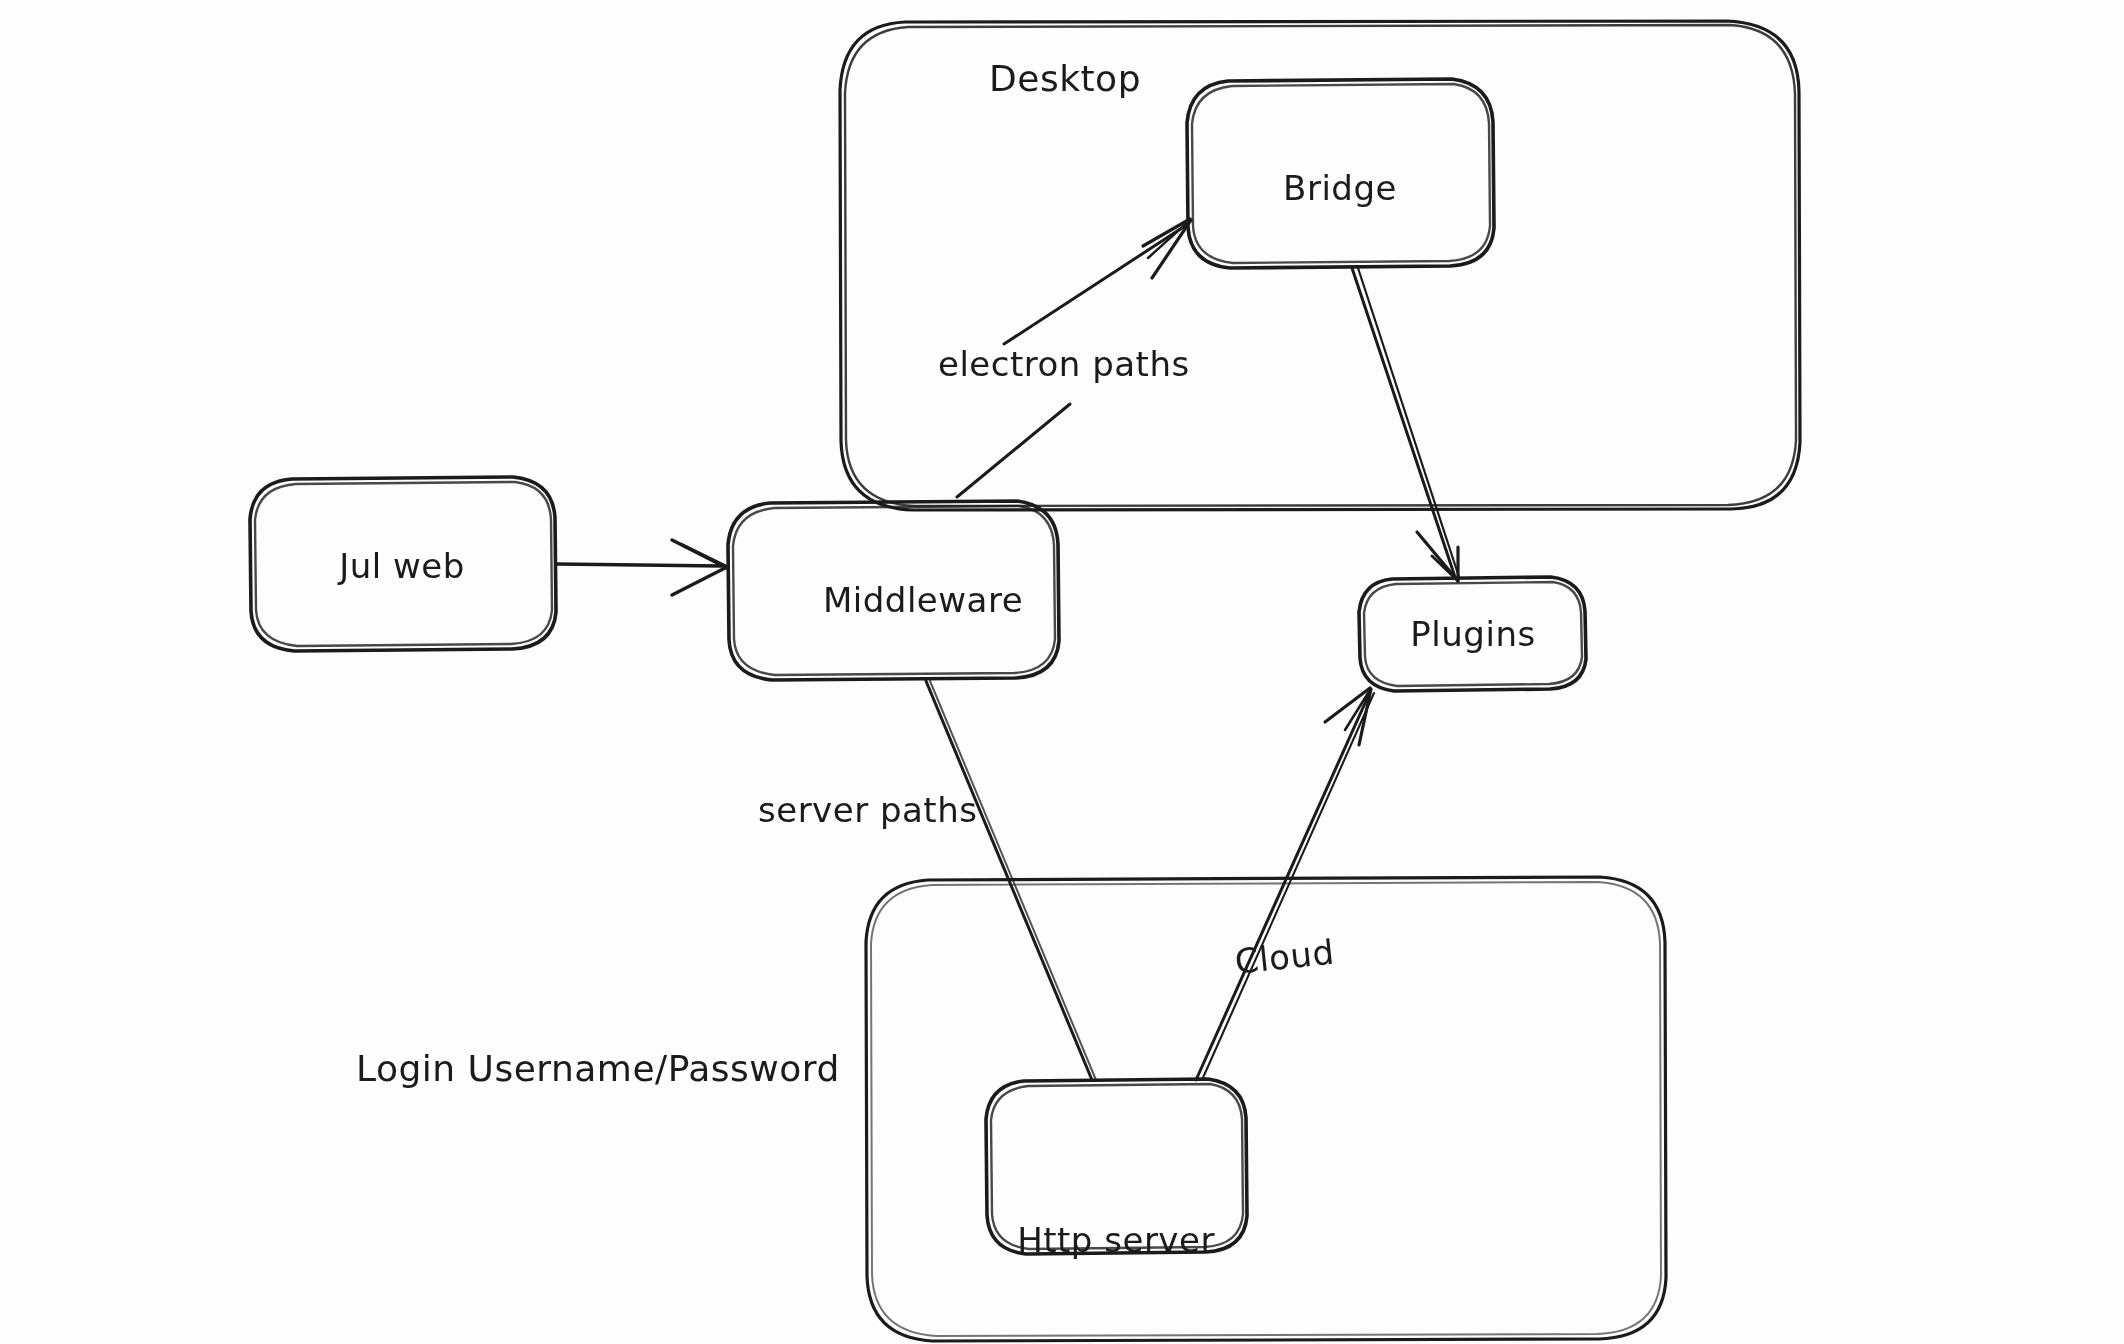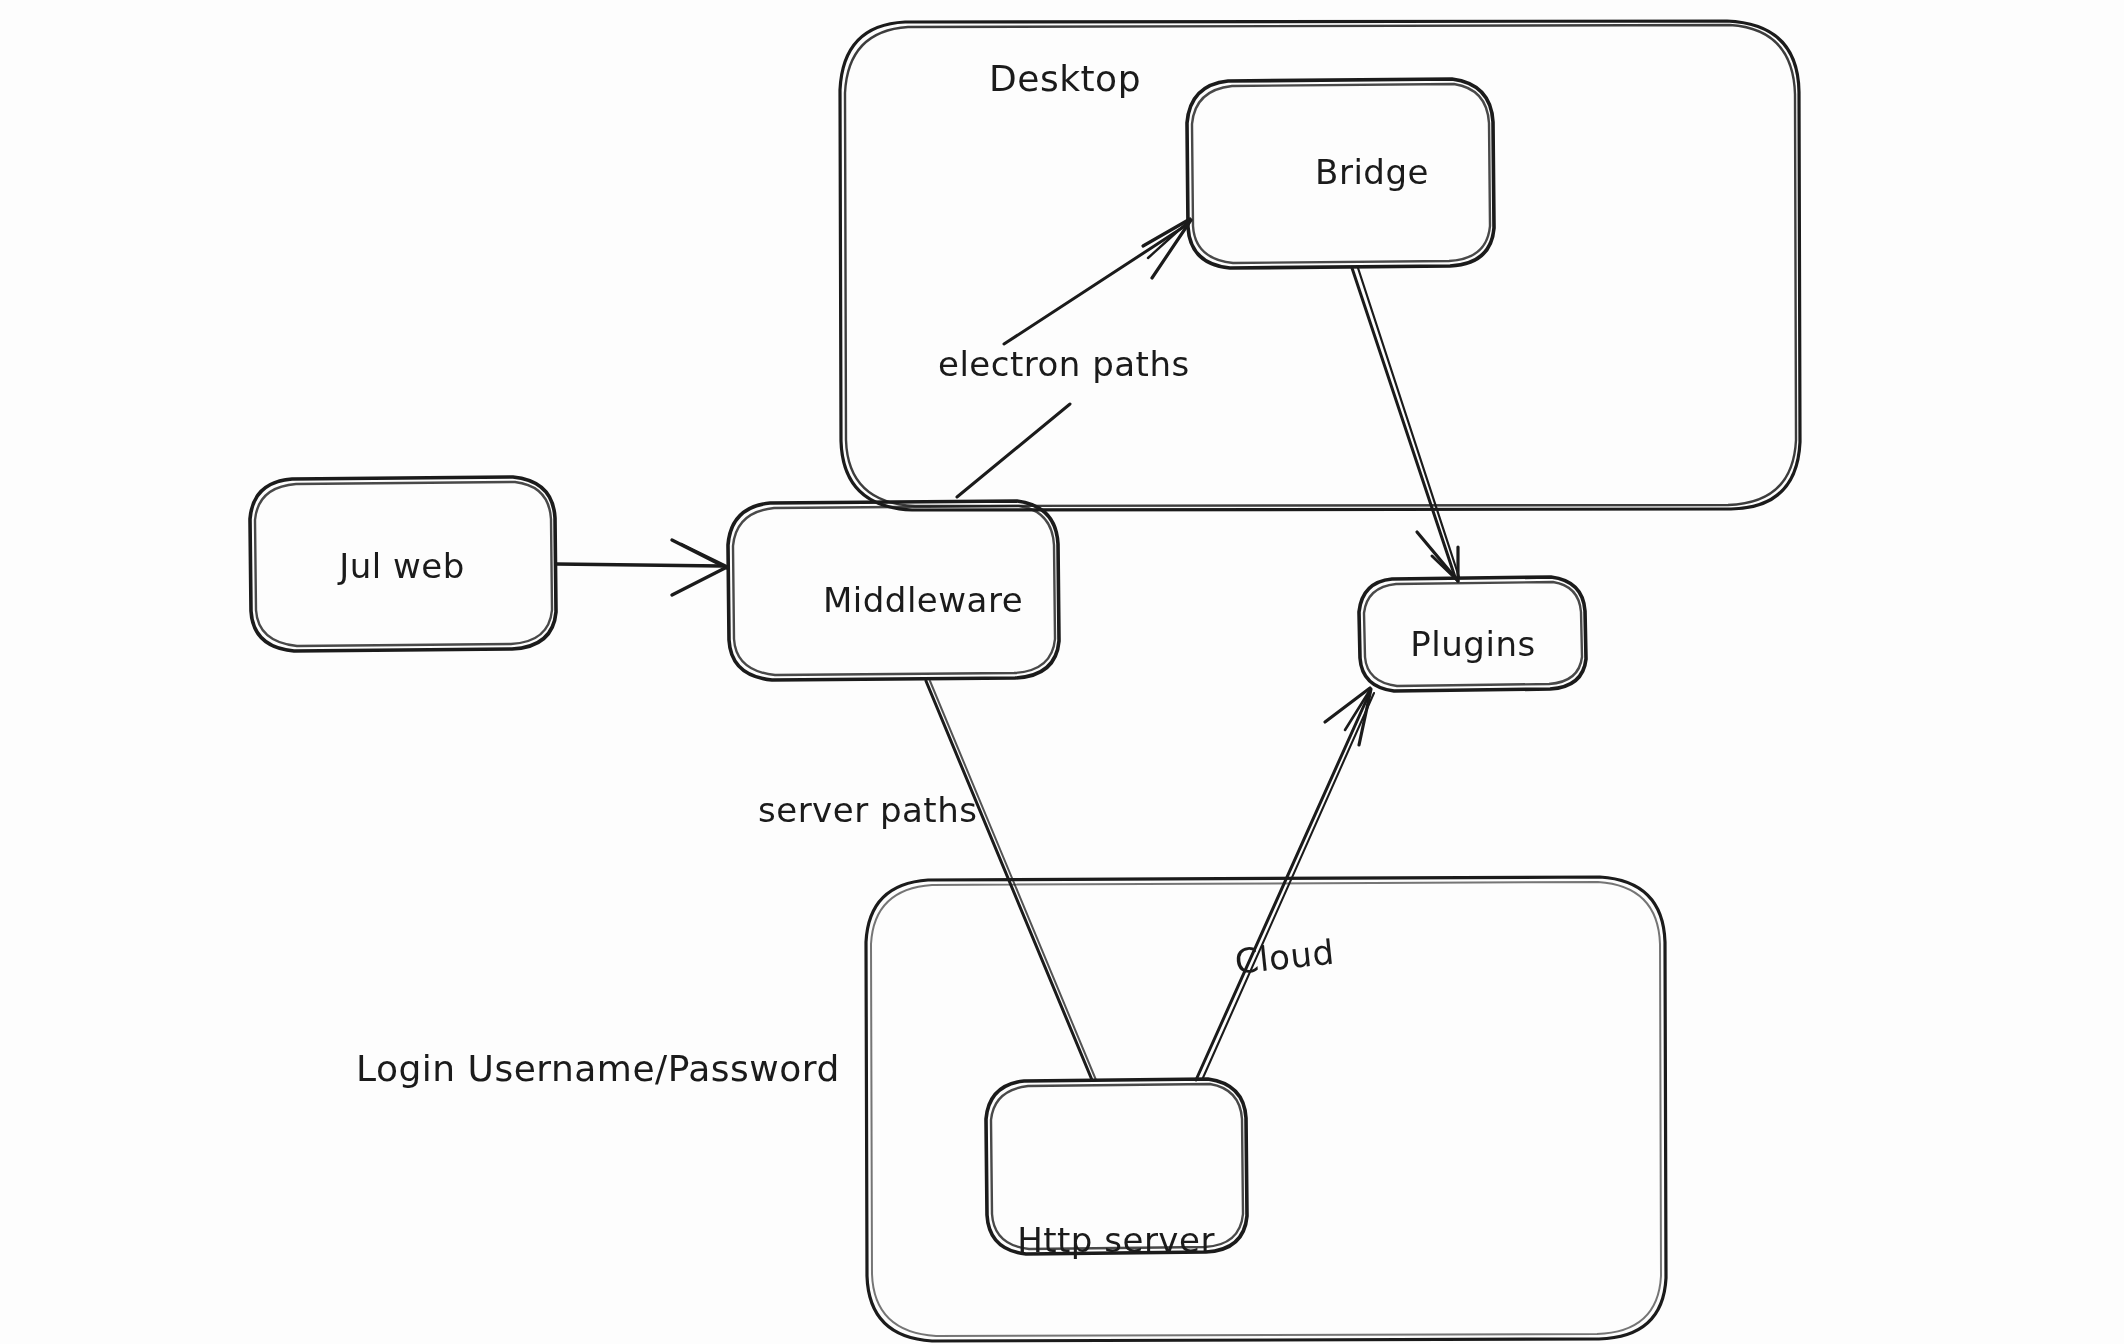--- a/index.html
+++ b/index.html
@@ -132,23 +132,23 @@
 
     </g>
   </svg>
 
   <div class="lbl group-lbl center" style="left:1065px; top:78px;">Desktop</div>
 
   <div class="lbl node-lbl center" style="left:402px; top:566px;">Jul web</div>
 
   <div class="lbl node-lbl center" style="left:923px; top:600px;">Middleware</div>
 
-  <div class="lbl node-lbl center" style="left:1340px; top:172px;margin-left:32px;">Bridge</div>
+  <div class="lbl node-lbl center" style="left:1340px; top:188px;">Bridge</div>
 
-  <div class="lbl node-lbl center" style="left:1473px; top:634px;margin-top:10px;">Plugins</div>
+  <div class="lbl node-lbl center" style="left:1473px; top:634px;">Plugins</div>
 
   <div class="lbl node-lbl center" style="left:1116px; top:1240px;">Http server</div>
 
   <div class="lbl edge-lbl" style="left:938px; top:344px;">electron paths</div>
 
   <div class="lbl edge-lbl" style="left:758px; top:790px;">server paths</div>
 
   <div class="lbl edge-lbl" style="left:1233px; top:942px; transform:rotate(-6deg);">Cloud</div>
 
   <div class="lbl note-lbl" style="left:356px; top:954px;">

